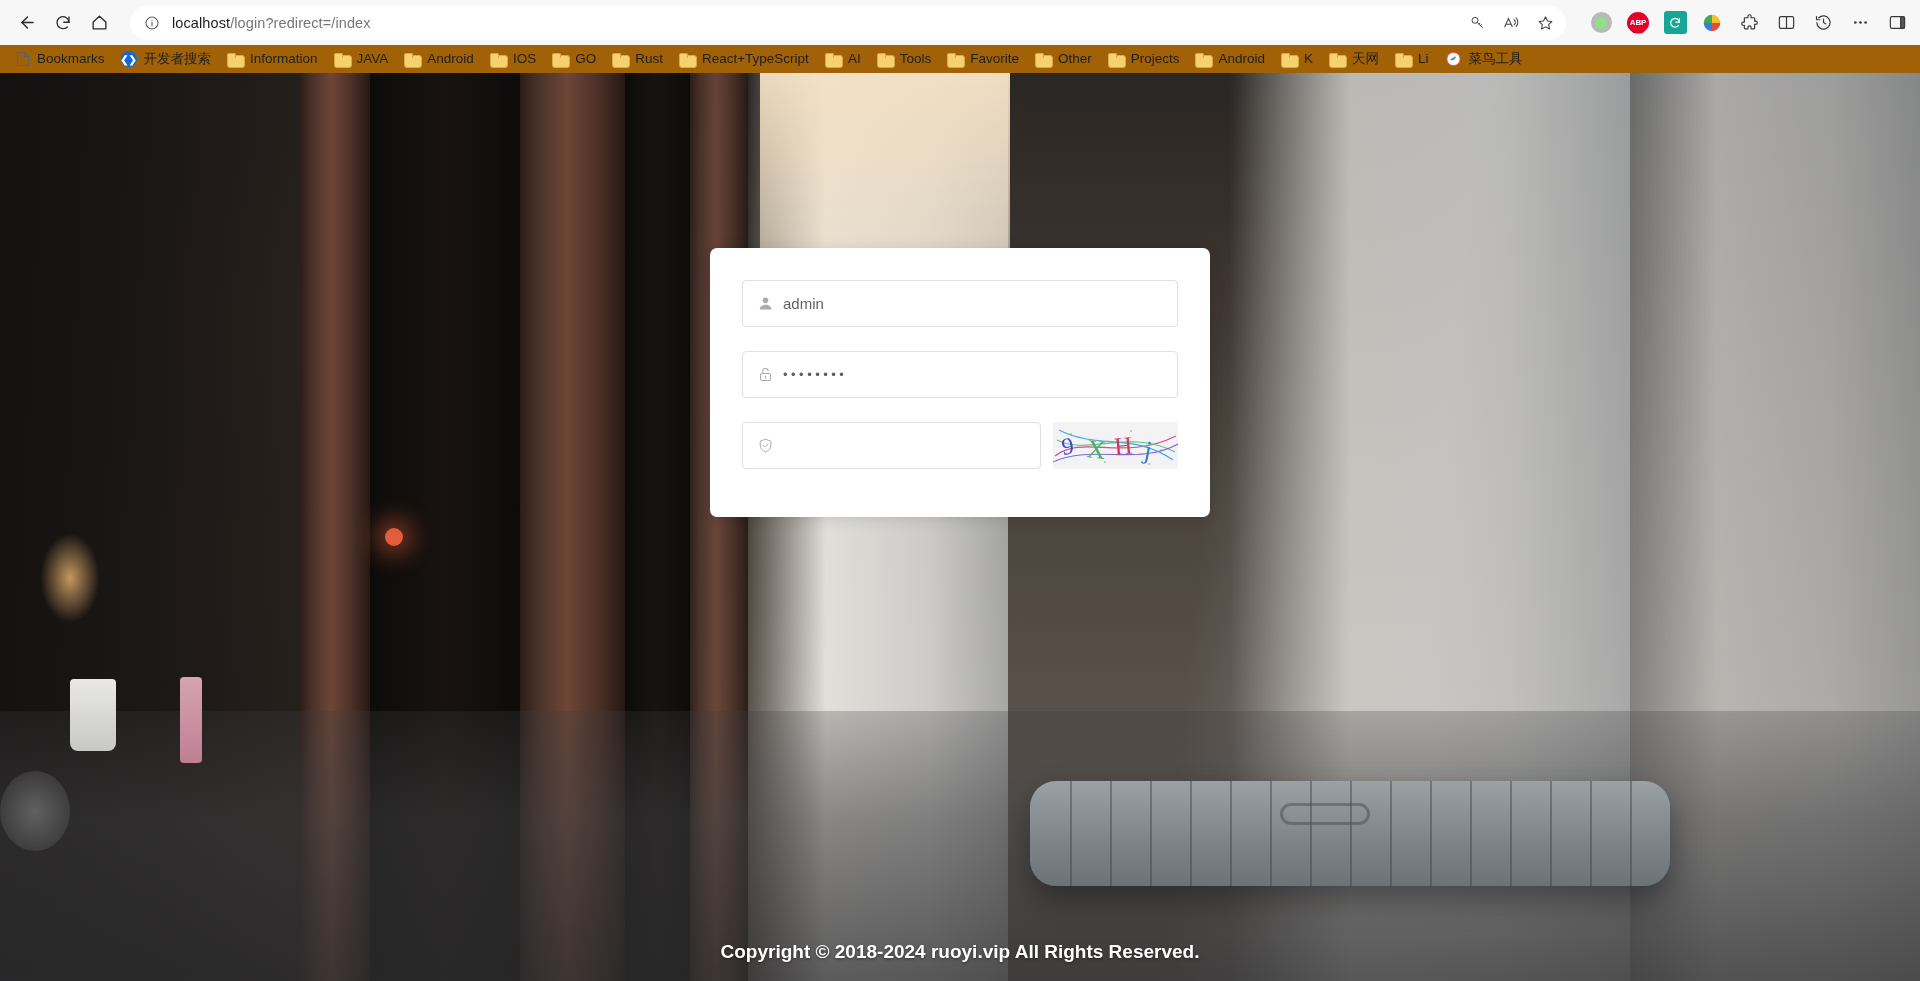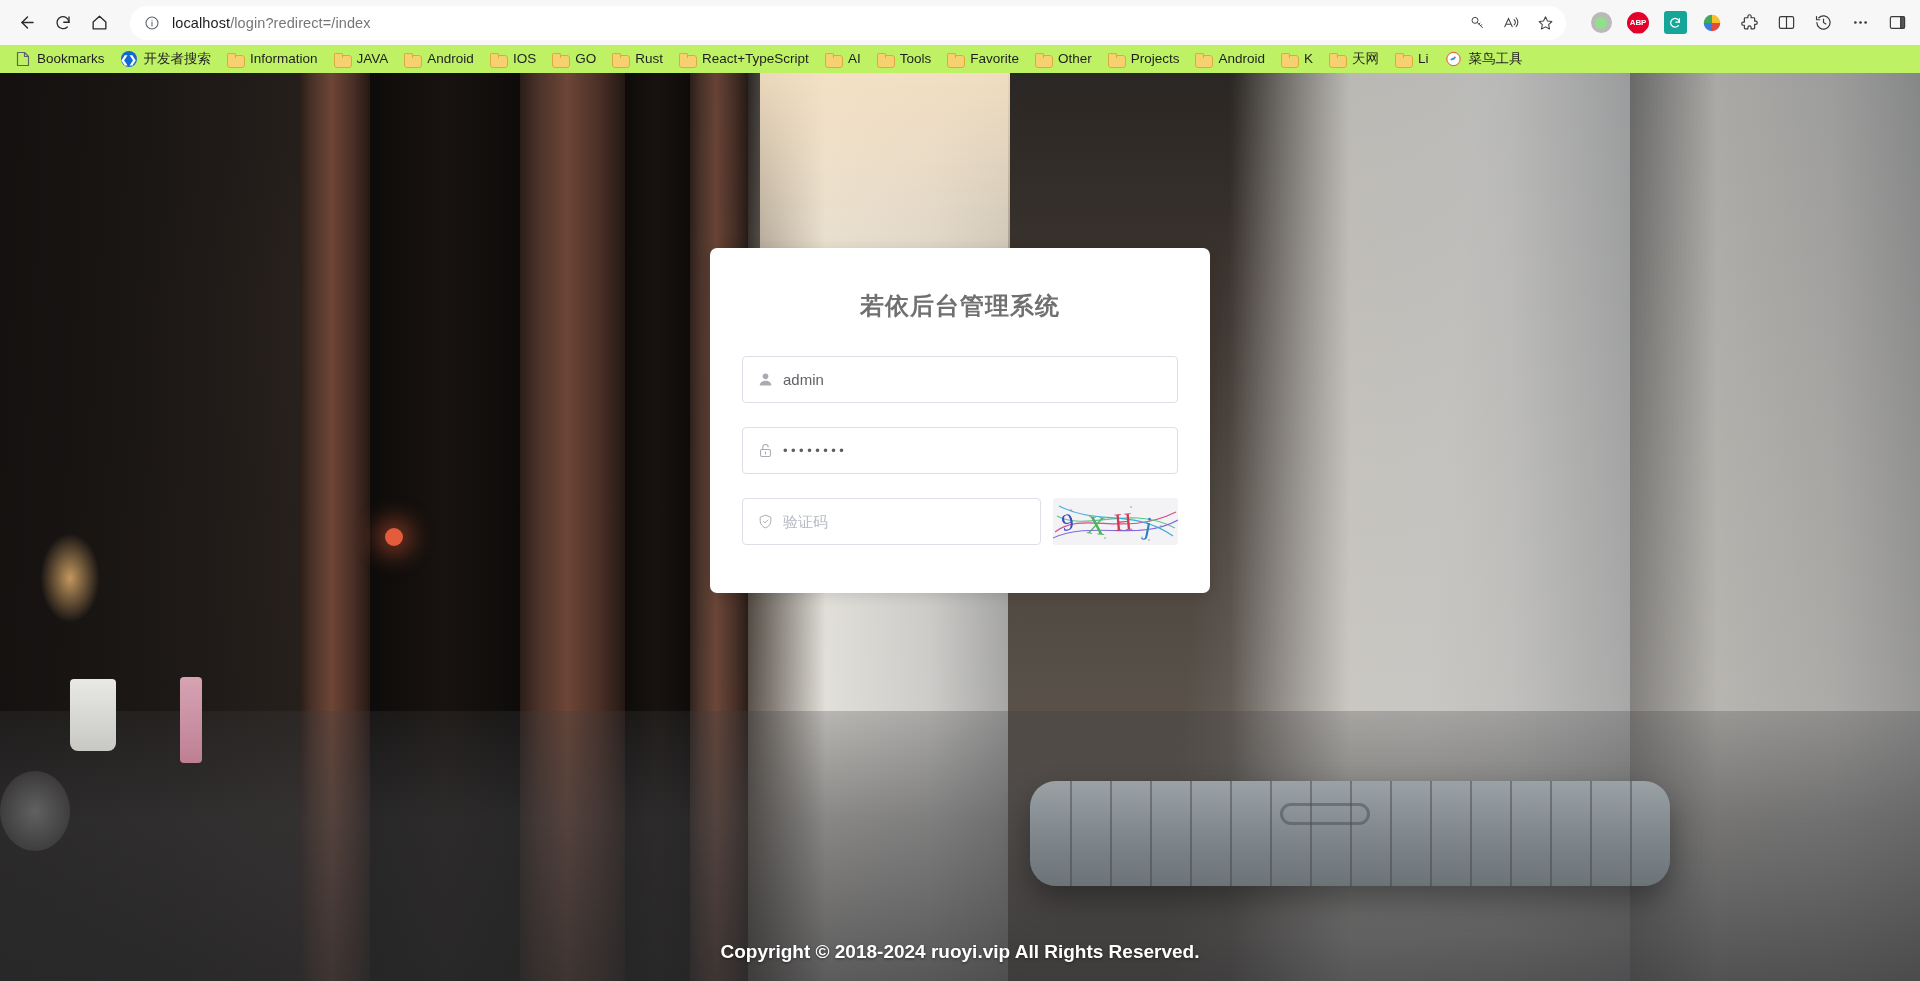--- a/index.html
+++ b/index.html
@@ -53,21 +53,21 @@
     display:flex; align-items:center; justify-content:center;border-radius:11px;
   }
   .teal-badge {
     width:23px; height:23px; background:#16a697; border-radius:3px;
     display:flex; align-items:center; justify-content:center; color:#fff;
   }
 
   
   .bookmarks {
     height:28px; display:flex; 
-    padding:0 8px; gap:0px; background:#bef264; font-size:13.5px; color:#1f1f1f;
+    padding:0 8px; gap:0px; background:#a16207; font-size:13.5px; color:#1f1f1f;
   }
   .bm {
     display:flex; align-items:center; gap:7px;
     padding:3px 8px; border-radius:5px; white-space:nowrap;
   }
   .bm-label { line-height:1; }
   .folder-ico {
     width:16px; height:13px; position:relative; flex:none;
   }
   .folder-ico:before {
@@ -481,21 +481,20 @@
       <i style="left:520px"></i>
         <i style="left:560px"></i>
         <i style="left:600px"></i>
     </div>
     <div class="bench-handle"></div>
   </div>
   <div class="noise"></div>
 
   <div class="login-card">
 
-    <div class="login-title">若依后台管理系统</div>
 
     <div class="field">
       <span class="fico">
         <svg width="17" height="17" viewBox="0 0 24 24" fill="currentColor">
             <circle cx="12" cy="7.5" r="4"></circle>
             <path d="M3.8 20.5c0-4.2 3.7-6.6 8.2-6.6s8.2 2.4 8.2 6.6z"></path>
           </svg>
       </span>
       <input type="text" value="admin" style="">
     </div>
@@ -512,21 +511,20 @@
     </div>
 
     <div class="code-row">
       <div class="field">
         <span class="fico">
           <svg width="17" height="17" viewBox="0 0 24 24" fill="none" stroke="currentColor" stroke-width="1.4">
               <path d="M12 3l7.5 3v5.2c0 4.5-3 8.2-7.5 9.8-4.5-1.6-7.5-5.3-7.5-9.8V6z"></path>
               <path d="M8.8 11.8l2.3 2.3 4.2-4.2" stroke-linecap="round" stroke-linejoin="round"></path>
             </svg>
         </span>
-        <input type="text" placeholder="验证码" style="">
       </div>
       <div class="captcha">
         <svg viewBox="0 0 125 47" xmlns="http://www.w3.org/2000/svg">
           <rect width="125" height="47" fill="#f3f3f5"></rect>
           <g stroke-width="1.1" fill="none" opacity=".85">
             <path d="M2 34 C30 12, 70 40, 123 14" stroke="#d32f7a"></path>
             <path d="M4 18 C35 34, 75 6, 122 30" stroke="#3fbf6e"></path>
             <path d="M0 40 C40 22, 85 44, 125 22" stroke="#6c4fd8"></path>
             <path d="M6 8 C45 28, 80 10, 120 38" stroke="#1c9fd8"></path>
           </g>

